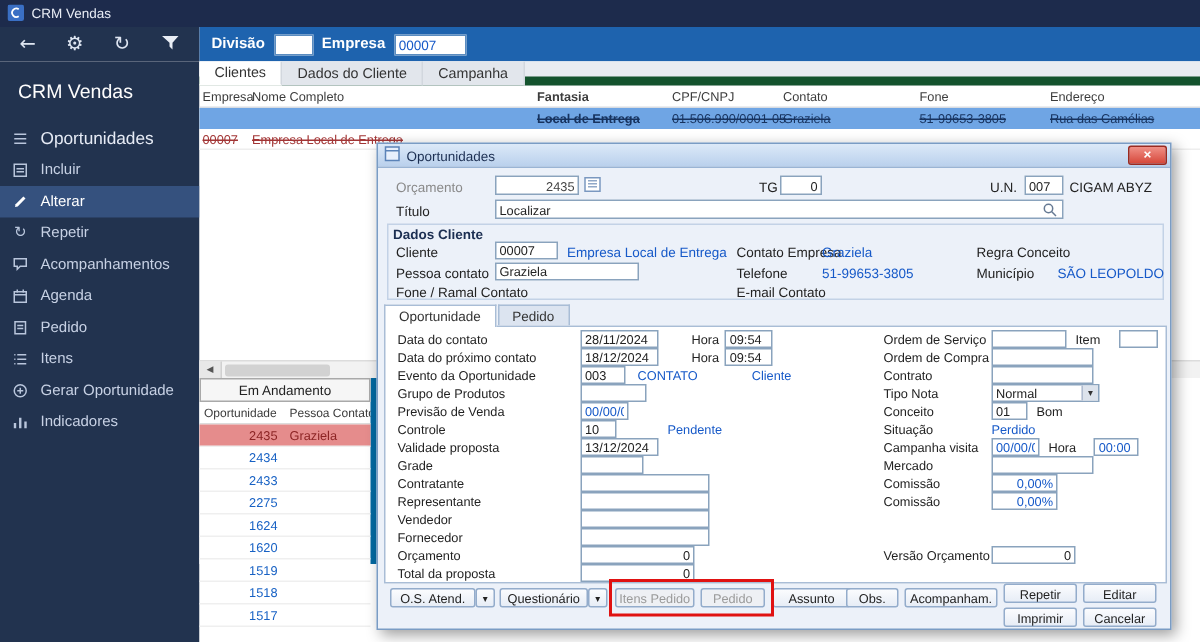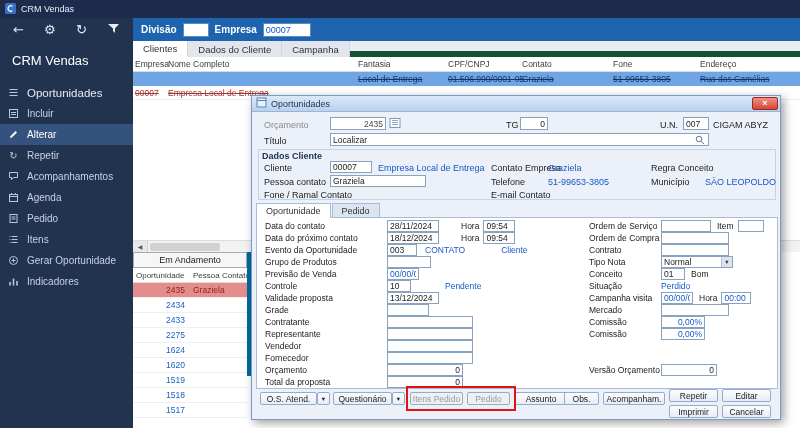--- a/index.html
+++ b/index.html
@@ -37,21 +37,21 @@
   .mtab{ height:16px; padding:0 10px; display:flex; align-items:center; font-size:9.5px; color:#333;
          border-right:1px solid #d2d7de; background:#e2e6ec; }
   .mtab.active{ background:#fff; border-bottom:1px solid #fff; }
 
   .grid-head{ position:absolute; left:0; top:16px; width:667px; height:15px; display:flex;
               border-bottom:1px solid #d8dce2; font-size:8.5px; color:#3c3c3c; align-items:center; }
   .grid-head span{ white-space:nowrap; overflow:visible; padding-left:2px; }
   .grid-row{ position:absolute; left:0; width:667px; height:14px; display:flex; align-items:center;
              font-size:8.5px; white-space:nowrap; }
   .grid-row span{ padding-left:2px; overflow:visible; white-space:nowrap; }
-  .c-emp{ width:33px; flex:none; } .c-nome{ width:190px; flex:none; } .c-fant{ width:90px; flex:none; }
+  .c-emp{ width:33px; flex:none; } .c-nome{ width:190px; flex:none; } .c-fant{ width:90px; flex:none;font-weight:bold; }
   .c-cnpj{ width:74px; flex:none; } .c-cont{ width:91px; flex:none; } .c-fone{ width:87px; flex:none; }
   .c-end{ width:102px; flex:none; }
   .row-sel{ top:31px; background:#6fa5e4; color:#17335f; }
   .row-red{ top:45px; background:#fff; color:#a23535; border-bottom:1px solid #eee; }
   .strike{ text-decoration:line-through; }
 
   .hscroll{ position:absolute; left:0; top:199px; width:667px; height:12px; background:#f2f2f2;
             border-top:1px solid #dcdcdc; display:flex; align-items:center; }
   .hs-btn{ width:15px; height:12px; background:#e8e8e8; border-right:1px solid #d0d0d0; font-size:6px;
            color:#555; display:flex; align-items:center; justify-content:center; }
@@ -95,21 +95,21 @@
   .dtab.active{ background:#fff; height:15px; position:relative; z-index:2; }
   .d-panel{ position:absolute; left:4px; top:121px; width:522px; height:172px; background:#fff;
             border:1px solid #a9bdd6; }
   .fcol{ position:absolute; top:2px; }
   .fcol.left{ left:8px; width:312px; }
   .fcol.right{ left:332px; width:186px; }
   .frow{ display:flex; align-items:center; height:12px; }
   .flbl{ width:122px; flex:none; font-size:8.5px; color:#222; white-space:nowrap; }
   .flbl2{ width:72px; flex:none; font-size:8.5px; color:#222; white-space:nowrap; }
   .mlbl{ margin-left:22px; margin-right:4px; font-size:8.5px; white-space:nowrap; }
-  .mlbl2{ margin-left:6px; margin-right:4px; font-size:8.5px; white-space:nowrap; }
+  .mlbl2{ margin-left:6px; margin-right:12px; font-size:8.5px; white-space:nowrap; }
   .frow .link{ font-size:8.5px; }
   .selbox{ width:72px; height:12px; border:1px solid #8aa3bd; background:#fff; display:flex;
            align-items:center; justify-content:space-between; font-size:8.5px; padding-left:2px; }
   .sel-arrow{ width:11px; height:10px; background:#dde3ec; border-left:1px solid #b0bcd0;
               display:flex; align-items:center; justify-content:center; font-size:6.5px; color:#333; }
 
   .dbtn{ position:absolute; height:13px; border:1px solid #93accb; border-radius:2px;
          background:linear-gradient(#fbfcfe,#e7edf6); font-size:8.5px; color:#222;
          display:flex; align-items:center; justify-content:center; font-family:inherit; white-space:nowrap; }
   .dbtn.disabled{ color:#9a9a9a; background:#eef0f4; }

